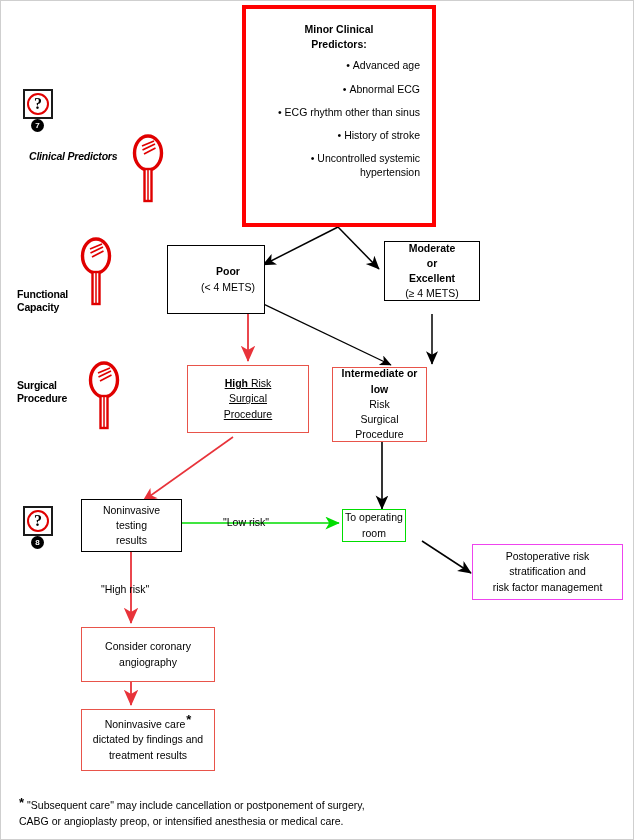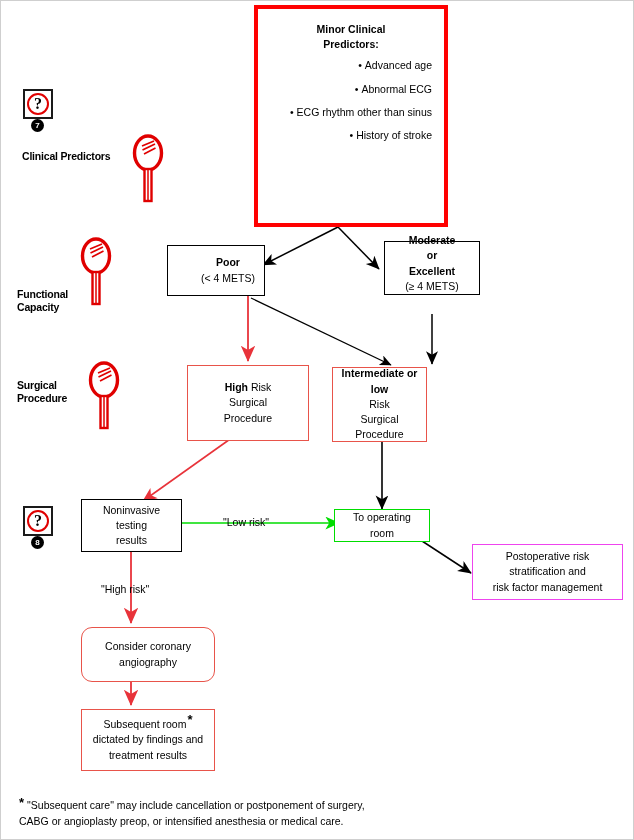--- a/index.html
+++ b/index.html
@@ -208,21 +208,21 @@
     <span class="qm">?</span>
   </div>
   <div class="qbadge" style="left:30px; top:118px;">7</div>
 
   <div class="qbox" style="left:22px; top:505px;">
     <span class="ring"></span>
     <span class="qm">?</span>
   </div>
   <div class="qbadge" style="left:30px; top:535px;">8</div>
 
-  <div class="sidelabel" style="left:21px; top:149px;">Clinical Predictors</div>
+  <div class="sidelabel" style="left:28px; top:149px;font-style:italic;">Clinical Predictors</div>
 
   <div class="sidelabel" style="left:16px; top:252px;margin-top:35px;">
     <div>Functional</div>
     <div>Capacity</div>
   </div>
 
   <div class="sidelabel" style="left:16px; top:378px;">
     <div>Surgical</div>
     <div>Procedure</div>
   </div>
@@ -241,82 +241,83 @@
     <line x1="19" y1="37" x2="19" y2="69" stroke="#e00000" stroke-width="1.5"></line>
   </svg>
 
   <svg class="mag" style="left:84px; top:358px;" width="38" height="72" viewBox="0 0 38 72">
     <ellipse cx="19" cy="21" rx="13.5" ry="17" fill="#ffffff" stroke="#e00000" stroke-width="3.4"></ellipse>
     <path d="M13,14 L25,9 M13.5,18 L26,12 M15,22 L26.5,16" stroke="#e00000" stroke-width="1.7" fill="none"></path>
     <rect x="15.5" y="37" width="7" height="32" fill="#ffffff" stroke="#e00000" stroke-width="2.4"></rect>
     <line x1="19" y1="37" x2="19" y2="69" stroke="#e00000" stroke-width="1.5"></line>
   </svg>
 
-  <div class="node node-red-thick" style="left:241px; top:4px; width:194px; height:222px; justify-content:flex-start; padding:13px 0 0 0;margin-left:12px;">
+  <div class="node node-red-thick" style="left:241px; top:4px; width:194px; height:222px; justify-content:flex-start; padding:13px 0 0 0;">
     <div class="predbox-title">
       <div>Minor Clinical</div>
       <div>Predictors:</div>
     </div>
     <div class="predbox-list">
       <div>•&nbsp;<span>Advanced age</span></div>
       <div>•&nbsp;<span>Abnormal ECG</span></div>
       <div>•&nbsp;<span>ECG rhythm other than sinus</span></div>
       <div>•&nbsp;<span>History of stroke</span></div>
+      <div>•&nbsp;<span>Uncontrolled systemic hypertension</span></div>
     </div>
   </div>
 
-  <div class="node node-black" style="left:166px; top:244px; width:98px; height:51px;padding-left:24px;">
+  <div class="node node-black" style="left:166px; top:244px; width:98px; height:69px;padding-left:24px;">
     <div class="bold">Poor</div>
     <div>(&lt; 4 METS)</div>
   </div>
 
-  <div class="node node-black" style="left:383px; top:240px; width:96px; height:54px;justify-content:flex-end;">
+  <div class="node node-black" style="left:383px; top:240px; width:96px; height:60px;">
     <div class="bold">Moderate</div>
     <div class="bold">or</div>
     <div class="bold">Excellent</div>
     <div>(≥ 4 METS)</div>
   </div>
 
-  <div class="node node-red-thin" style="left:186px; top:364px; width:122px; height:76px;">
+  <div class="node node-red-thin" style="left:186px; top:364px; width:122px; height:68px;text-decoration:underline;">
     <div><span class="bold">High</span><span> Risk</span></div>
     <div>Surgical</div>
     <div>Procedure</div>
   </div>
 
   <div class="node node-red-thin" style="left:331px; top:366px; width:95px; height:75px;">
     <div class="bold">Intermediate or low</div>
     <div>Risk</div>
     <div>Surgical</div>
     <div>Procedure</div>
   </div>
 
   <div class="node node-black" style="left:80px; top:498px; width:101px; height:53px;">
     <div>Noninvasive</div>
     <div>testing</div>
     <div>results</div>
   </div>
 
-  <div class="node node-green" style="left:333px; top:508px; width:96px; height:33px;">
+  <div class="node node-green" style="left:341px; top:508px; width:64px; height:33px;">
     <div>To operating</div>
     <div>room</div>
   </div>
 
   <div class="node node-magenta" style="left:471px; top:543px; width:151px; height:56px;">
     <div>Postoperative risk</div>
     <div>stratification and</div>
     <div>risk factor management</div>
   </div>
 
-  <div class="node node-red-thin" style="left:80px; top:626px; width:134px; height:55px;border-radius:11px;">
+  <div class="node node-red-thin" style="left:80px; top:626px; width:134px; height:55px;">
     <div>Consider coronary</div>
     <div>angiography</div>
   </div>
 
   <div class="node node-red-thin" style="left:80px; top:708px; width:134px; height:62px;">
-    <div><span>Subsequent room</span><sup class="star-sup">*</sup></div>
+    <div><span>Noninvasive care</span><sup class="star-sup">*</sup></div>
     <div>dictated by findings and</div>
     <div>treatment results</div>
   </div>
 
   <div class="edge-label" style="left:222px; top:515px;">"Low risk"</div>
   <div class="edge-label" style="left:100px; top:582px;">"High risk"</div>
 
   <div class="footnote" style="left:18px; top:792px; width:600px;">
     <div><span class="star">*</span><span>"Subsequent care" may include cancellation or postponement of surgery,</span></div>
     <div>CABG or angioplasty preop, or intensified anesthesia or medical care.</div>

